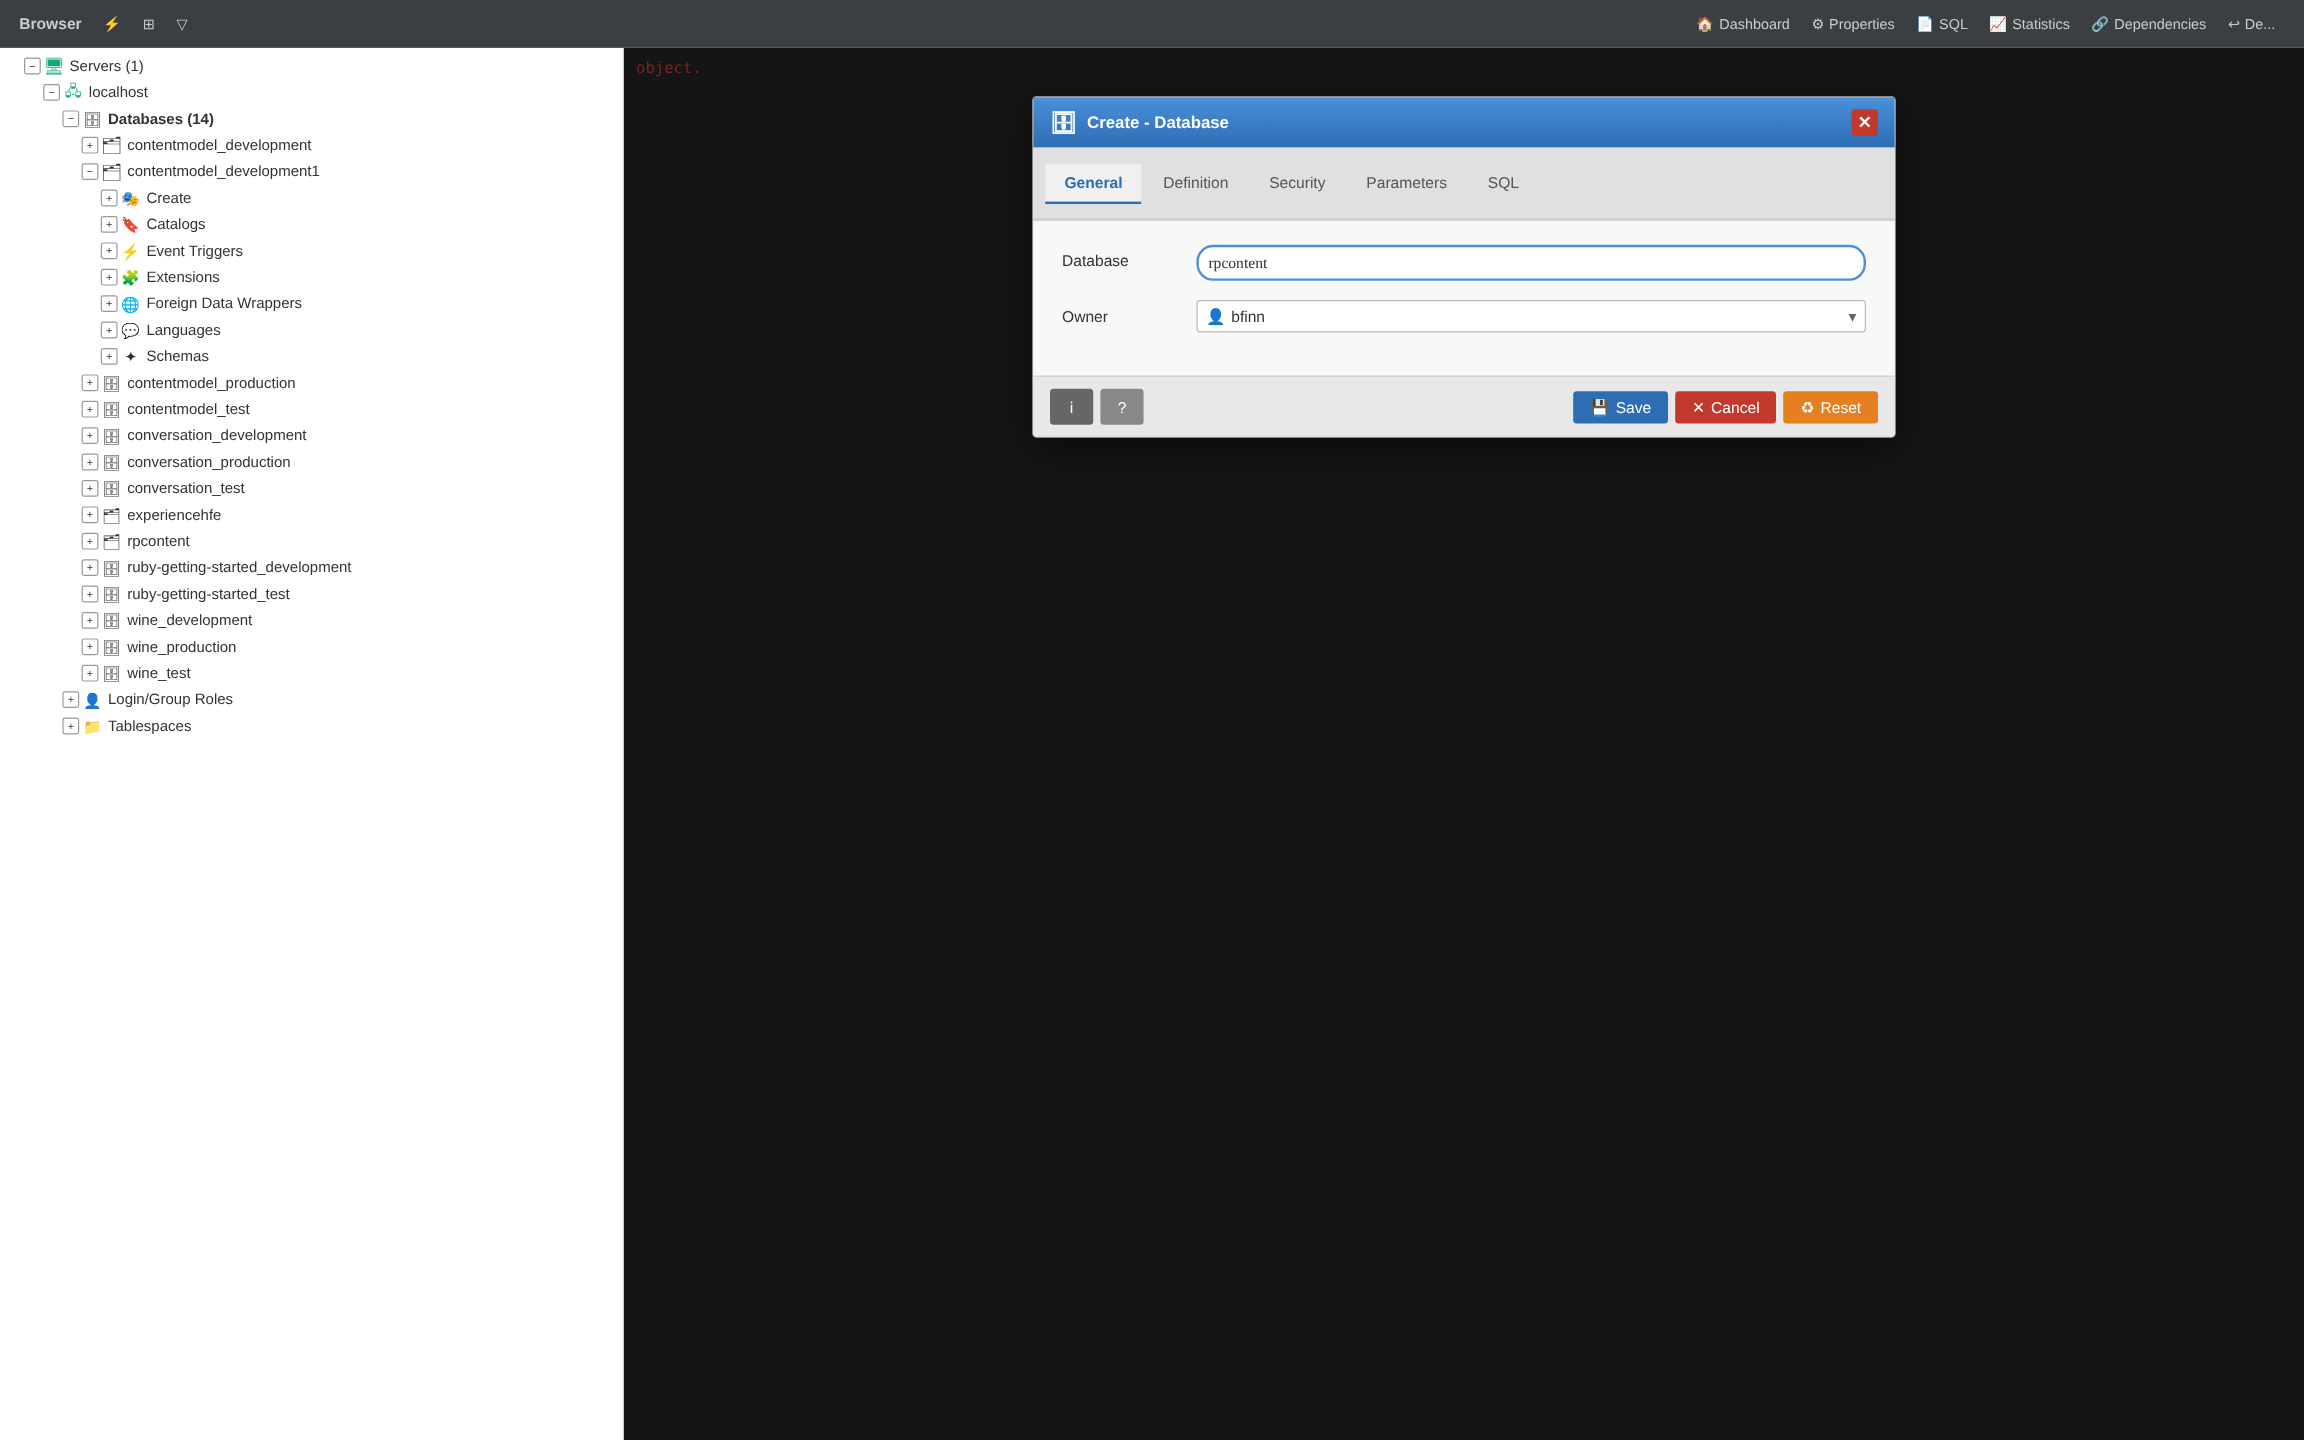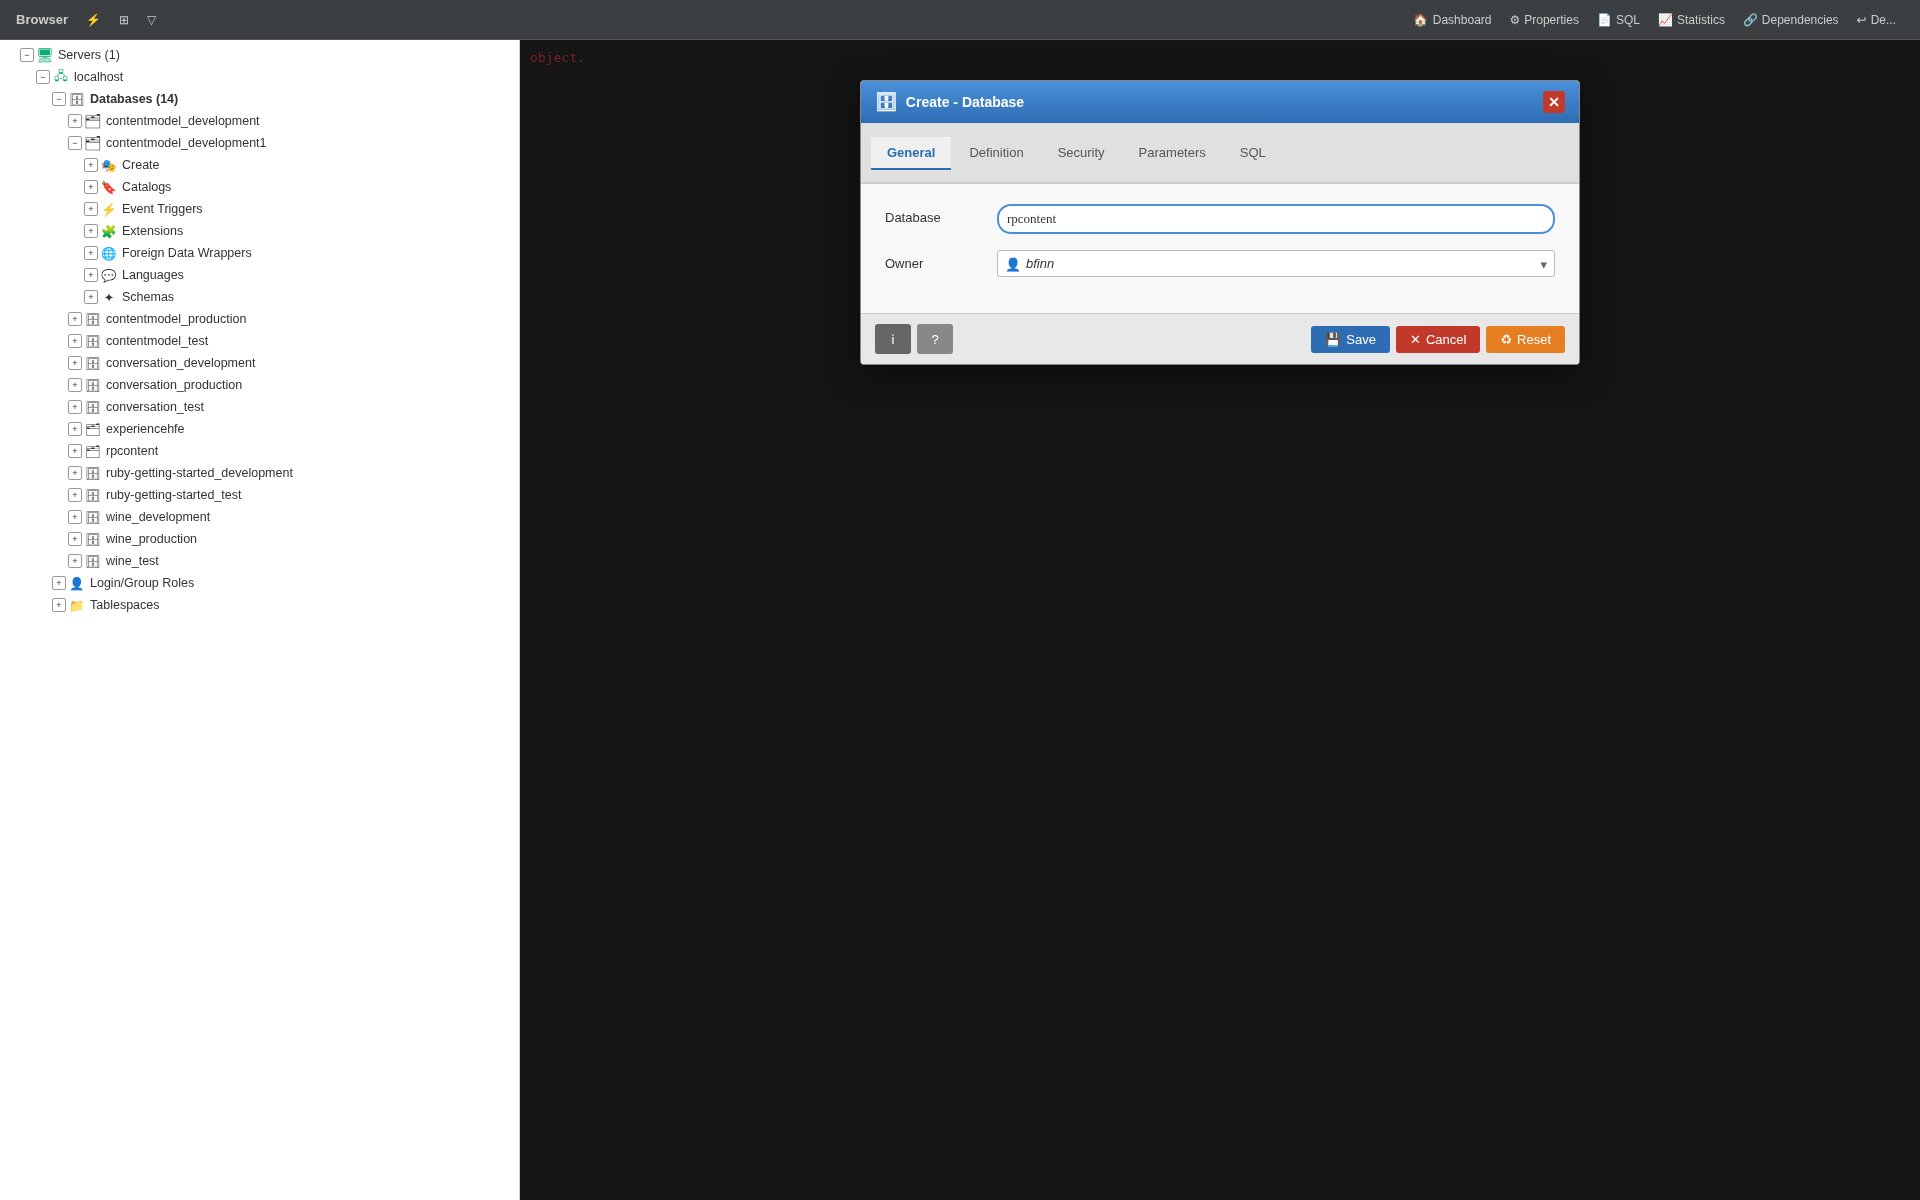--- a/index.html
+++ b/index.html
@@ -220,21 +220,20 @@
 
     .select-wrapper select {
       width: 100%;
       padding: 5px 28px 5px 28px;
       border: 1px solid #bbb;
       border-radius: 3px;
       font-size: 13px;
       background: white;
       color: #333;
       appearance: none;
-      font-style: italic;
     }
 
     .select-arrow {
       position: absolute;
       right: 8px;
       top: 50%;
       transform: translateY(-50%);
       pointer-events: none;
       color: #666;
     }

